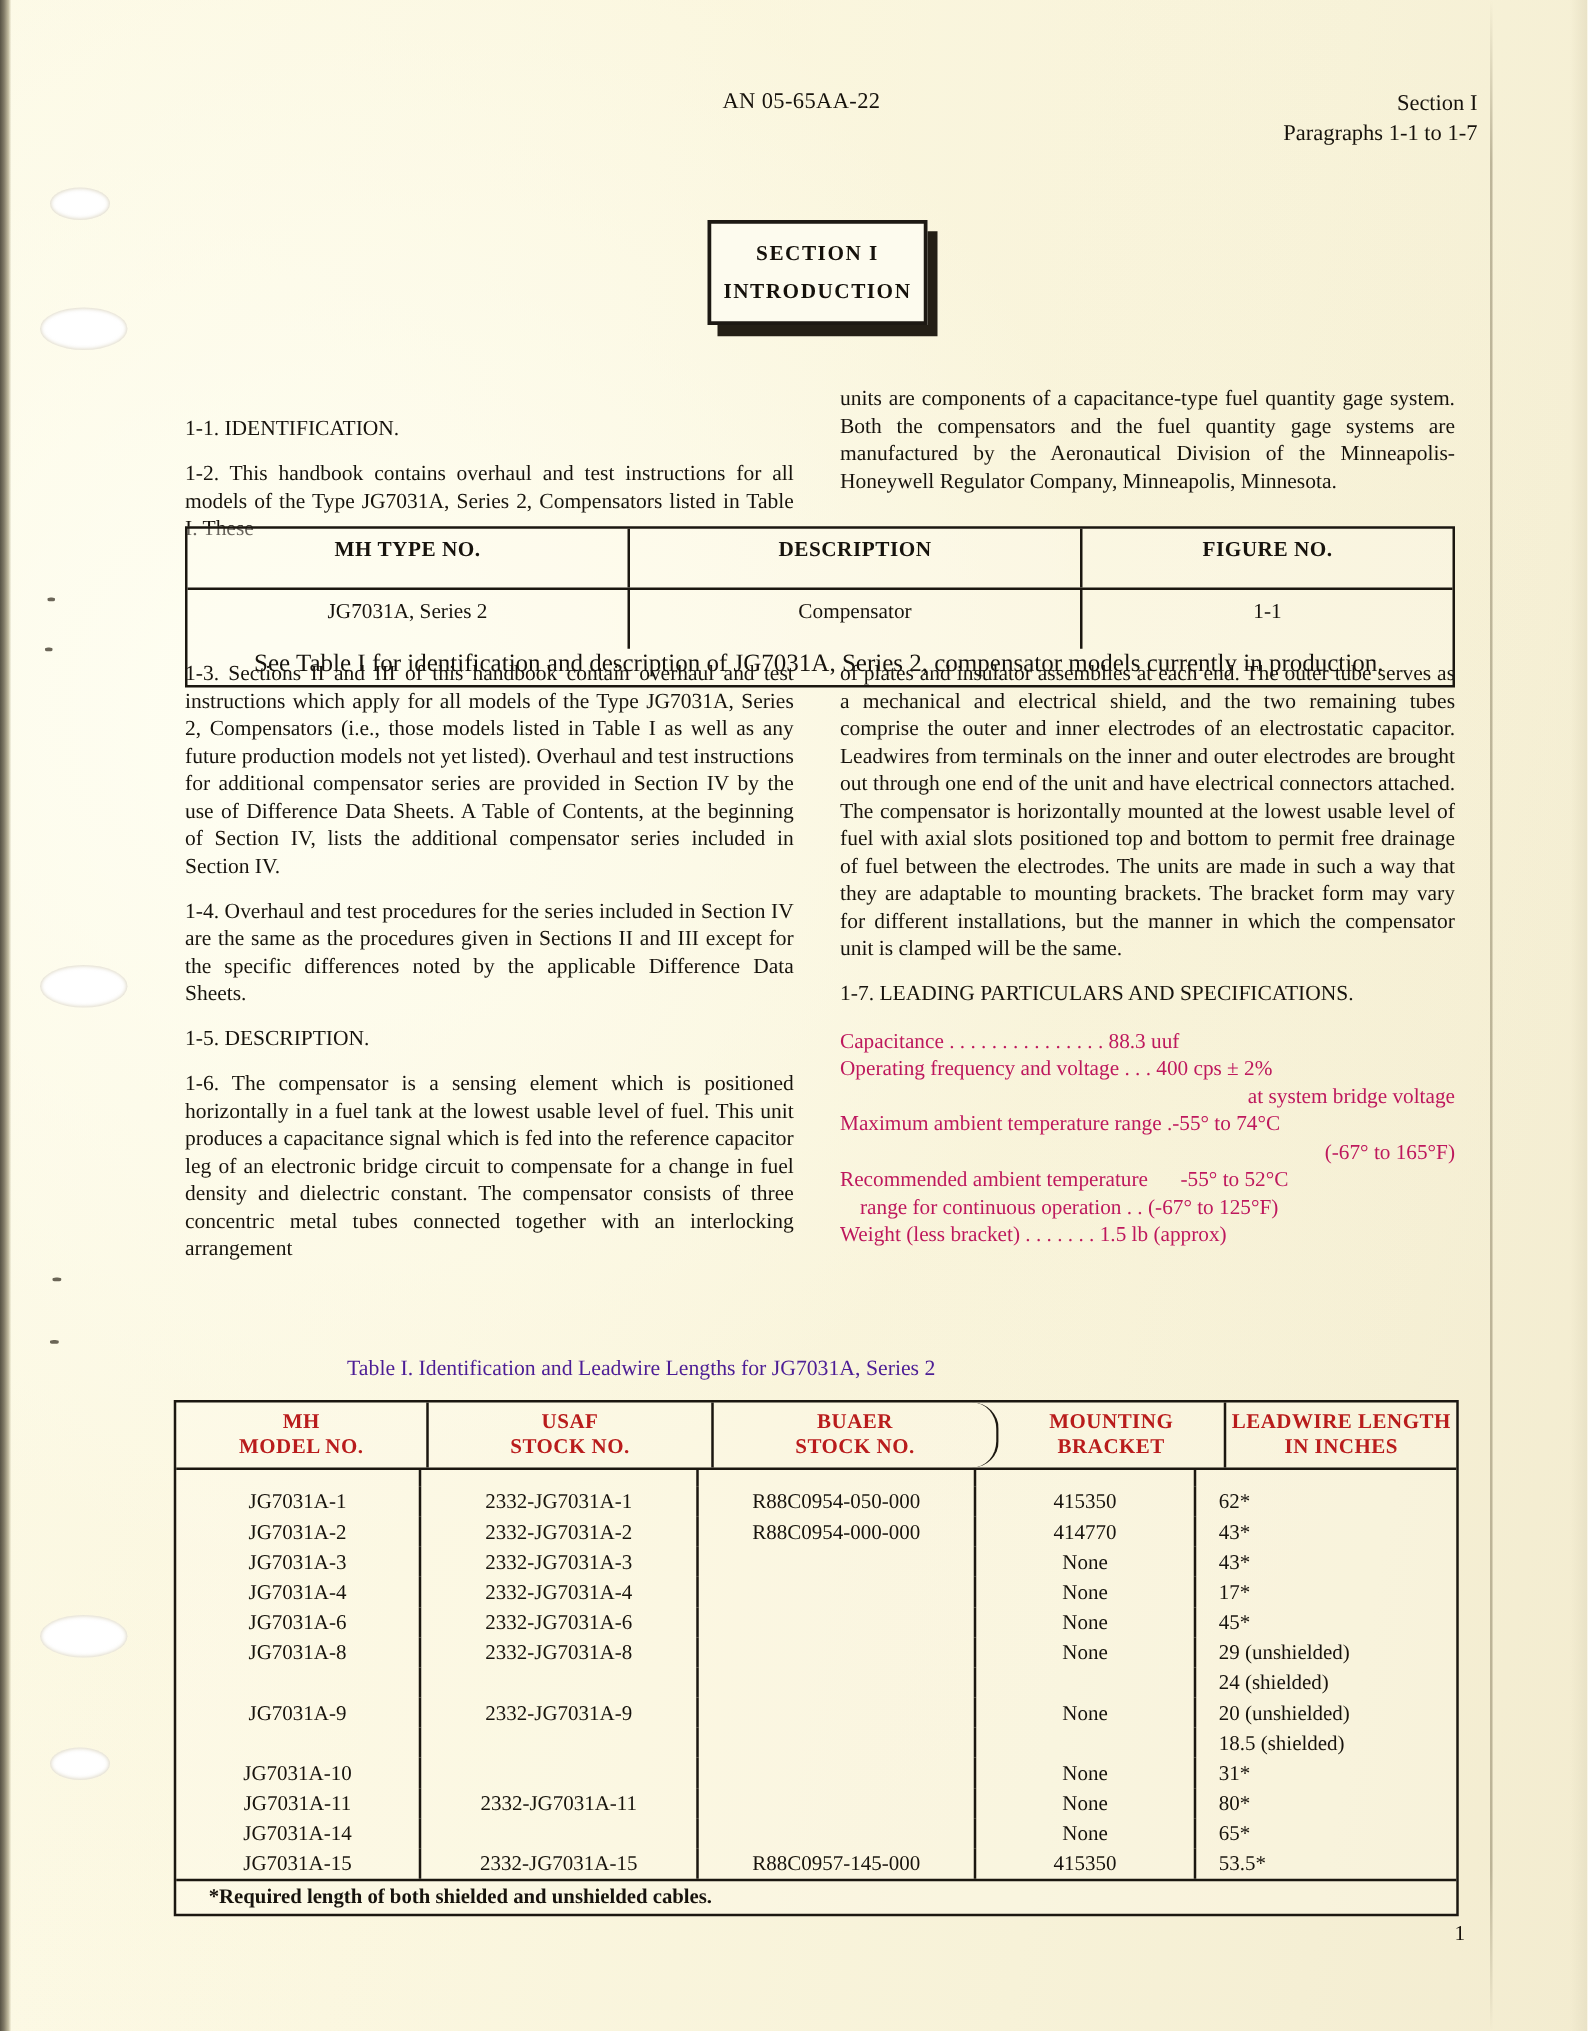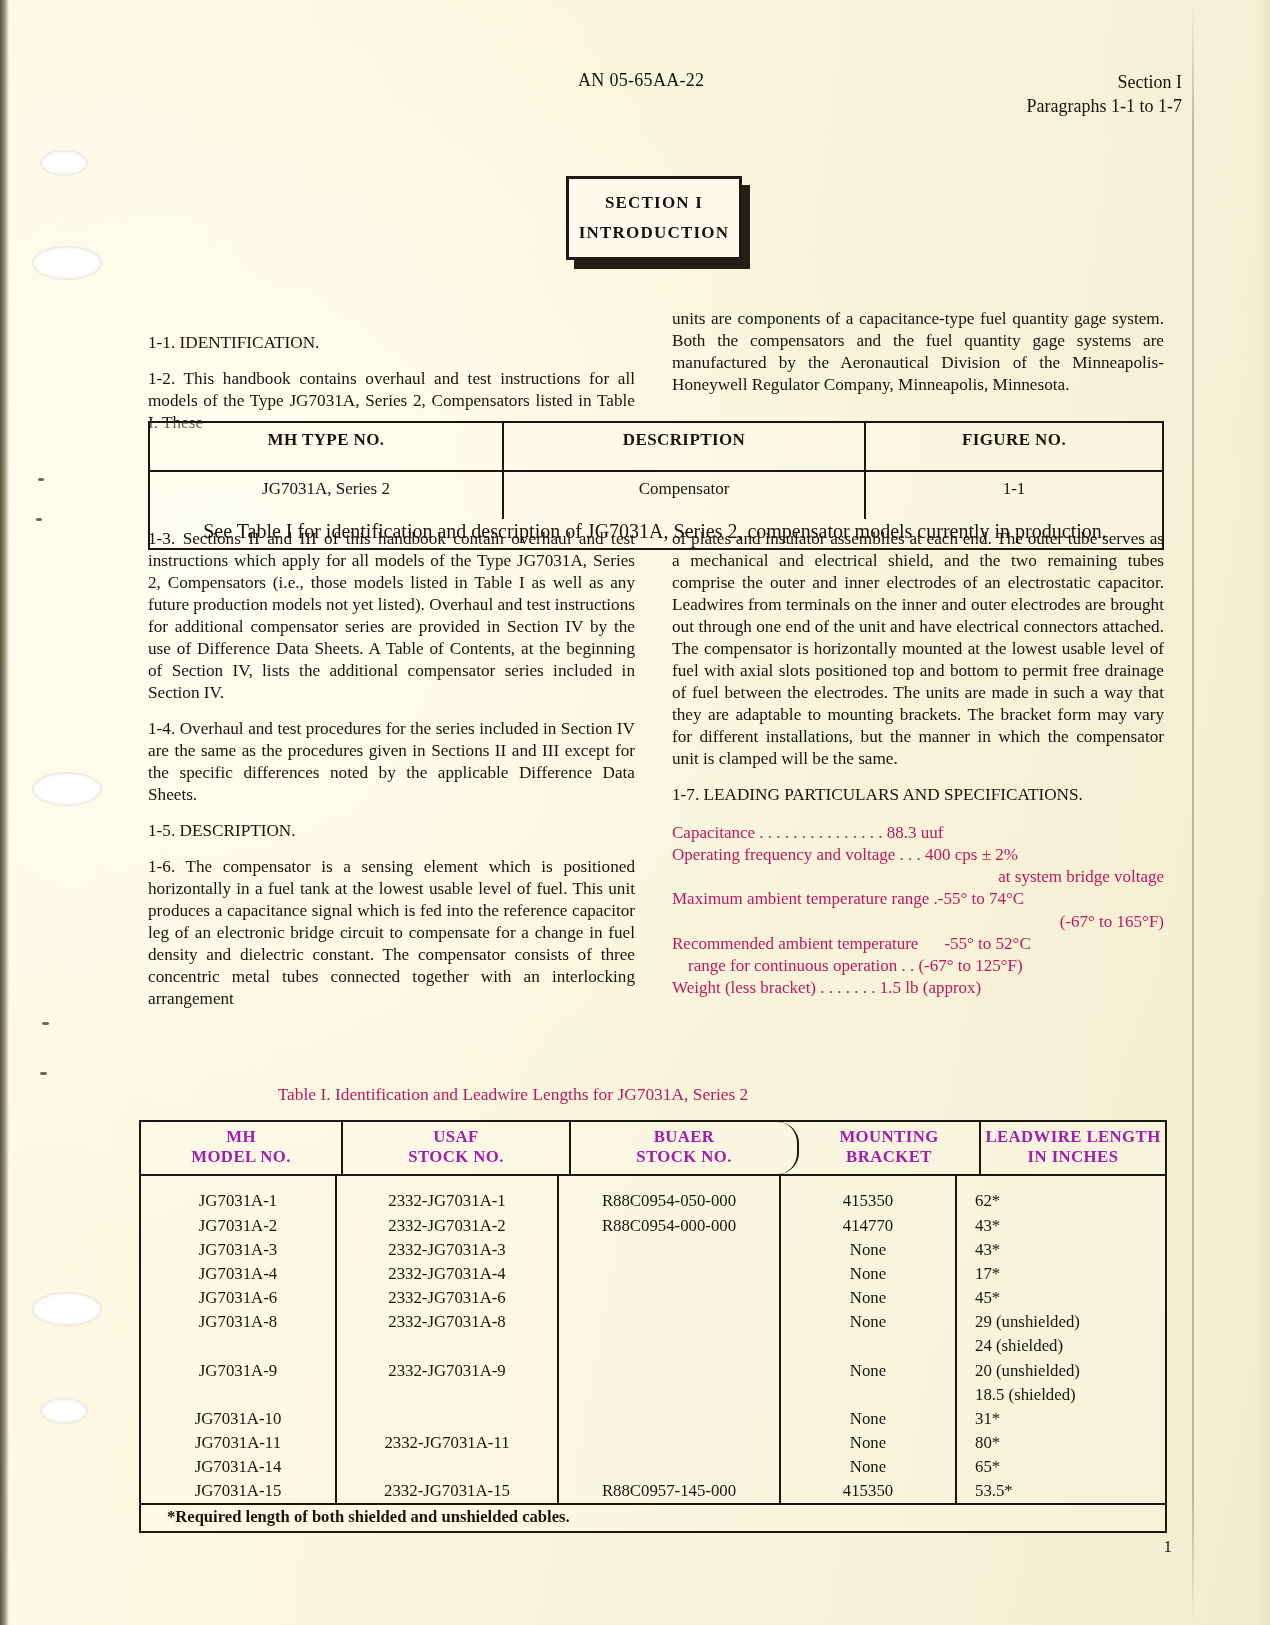--- a/index.html
+++ b/index.html
@@ -153,21 +153,21 @@
     color: #17130d;
   }
 
   
   .tbl-caption {
     position: absolute;
     left: 0; top: 1084px;
     width: 1026px;
     text-align: center;
     font-size: 17.4px;
-    color: #be185d;
+    color: #4c1d95;
   }
 
   
   .table2 {
     position: absolute;
     left: 139px; top: 1120px;
     width: 1028px;
     border: 2px solid #1b1710;
     box-sizing: border-box;
     background: rgba(255,253,240,.3);
@@ -176,21 +176,21 @@
     display: flex;
     border-bottom: 2px solid #1b1710;
   }
   .t2-head .hc {
     text-align: center;
     font-weight: bold;
     font-size: 16.8px;
     letter-spacing: .4px;
     padding: 5px 2px 6px 2px;
     line-height: 1.22;
-    color: #a21caf;
+    color: #b91c1c;
     border-right: 2px solid #1b1710;
   }
   .t2-head .hc:last-child { border-right: 0; }
   .cw1 { width: 196px; }
   .cw2 { width: 222px; }
   .cw3 { width: 222px; border-radius: 21px; }
   .cw4 { width: 176px; }
   .cw5 { flex: 1; }
 
   .t2-body { position: relative; }

